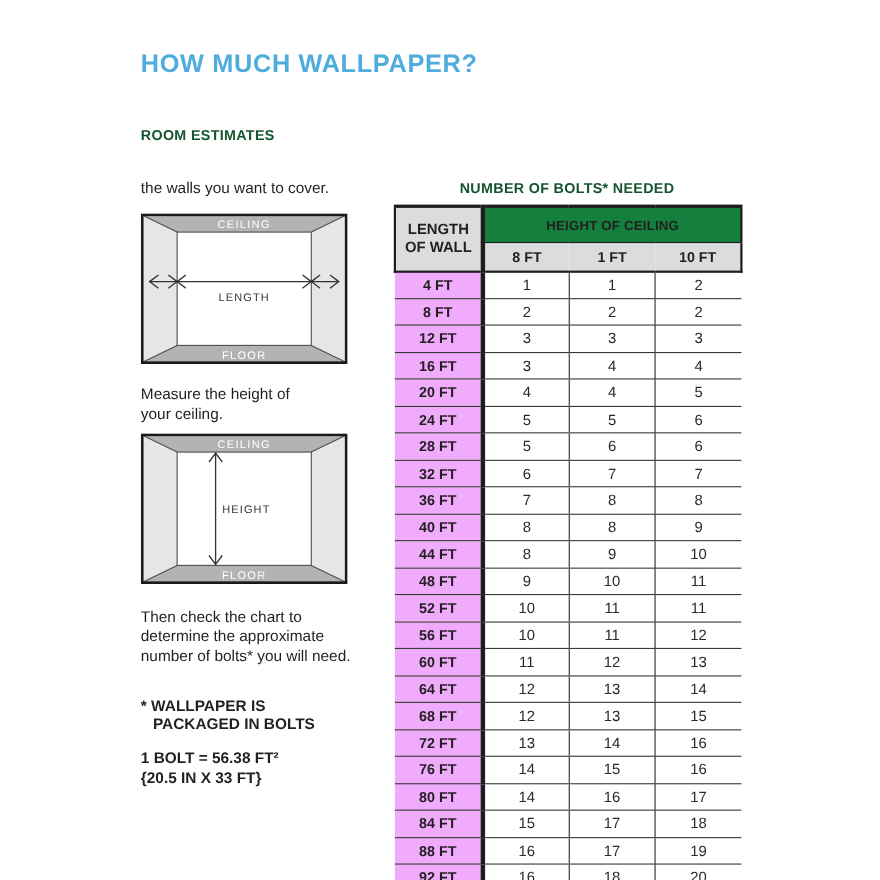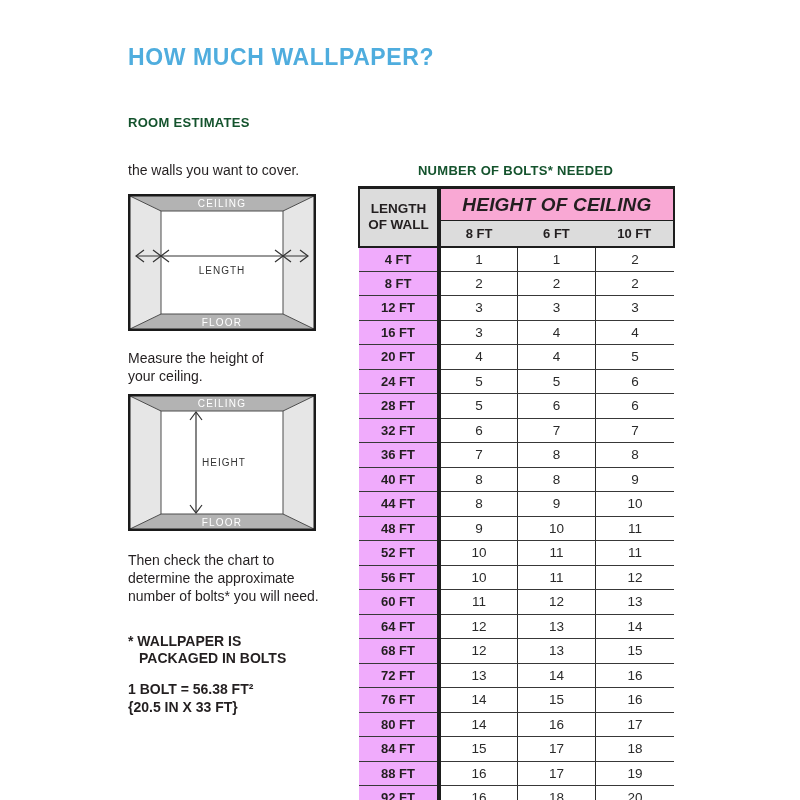--- a/index.html
+++ b/index.html
@@ -83,29 +83,28 @@
     background: #dcdcdc;
     font-size: 13.5px;
     font-weight: bold;
     line-height: 16px;
     border-top: 3px solid #1d1d1d;
     border-left: 2px solid #1d1d1d;
     border-right: 4px solid #1d1d1d;
     border-bottom: 2.5px solid #1d1d1d;
   }
   .hdr-group {
-    background: #f9a8d4;
-    font-size: 19px;
+    background: #15803d;
+    font-size: 12px;
     font-weight: bold;
     letter-spacing: 0.2px;
     height: 33px;
     border-top: 3px solid #1d1d1d;
     border-right: 2px solid #1d1d1d;
     border-bottom: 1.5px solid #1d1d1d;
-    font-style: italic;
   }
   .hdr-sub {
     background: #dcdcdc;
     font-size: 13px;
     font-weight: bold;
     height: 26px;
     border-bottom: 2.5px solid #1d1d1d;
   }
   .hdr-sub:last-child { border-right: 2px solid #1d1d1d; }
   table.bolts tbody th {
@@ -225,21 +224,21 @@
       <thead>
         <tr>
           <th class="hdr-corner" rowspan="2">
             <span>LENGTH</span><br>
             <span>OF WALL</span>
           </th>
           <th class="hdr-group" colspan="3">HEIGHT OF CEILING</th>
         </tr>
         <tr>
           <th class="hdr-sub">8 FT</th>
-          <th class="hdr-sub">6 FT</th>
+          <th class="hdr-sub">1 FT</th>
           <th class="hdr-sub">10 FT</th>
         </tr>
       </thead>
       <tbody>
           <tr>
             <th>4 FT</th>
             <td>1</td>
             <td class="mid">1</td>
             <td>2</td>
           </tr>

